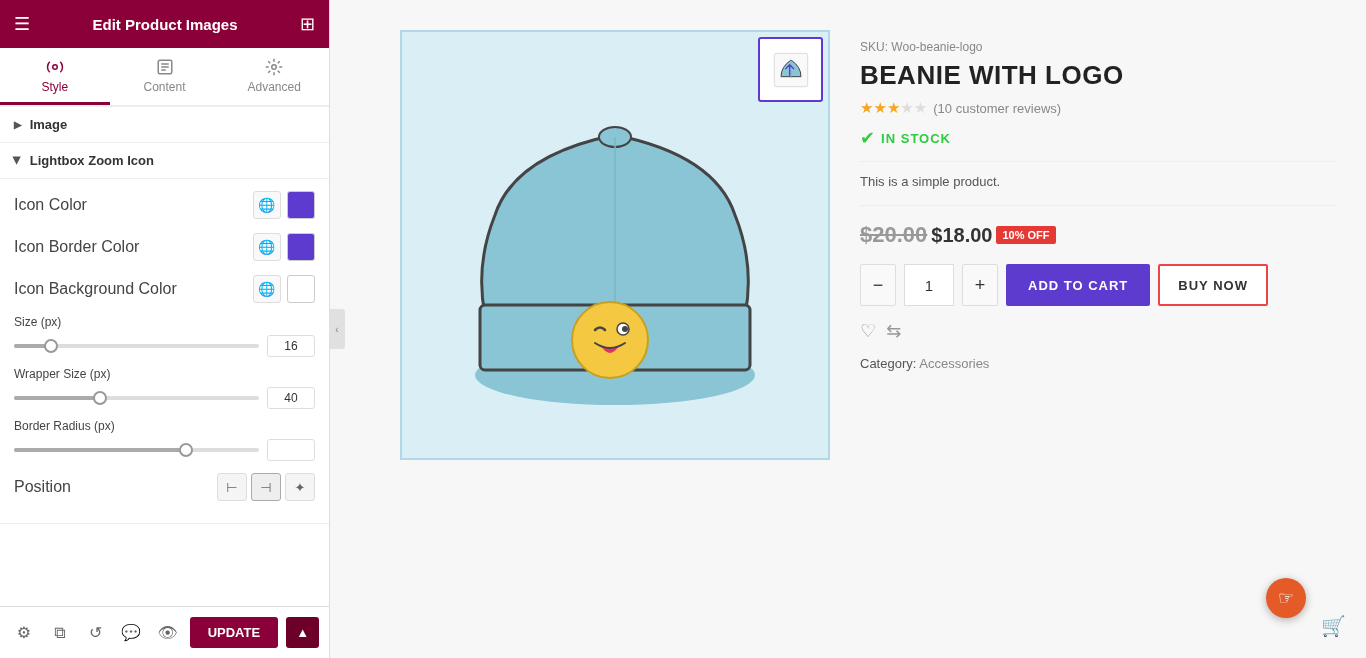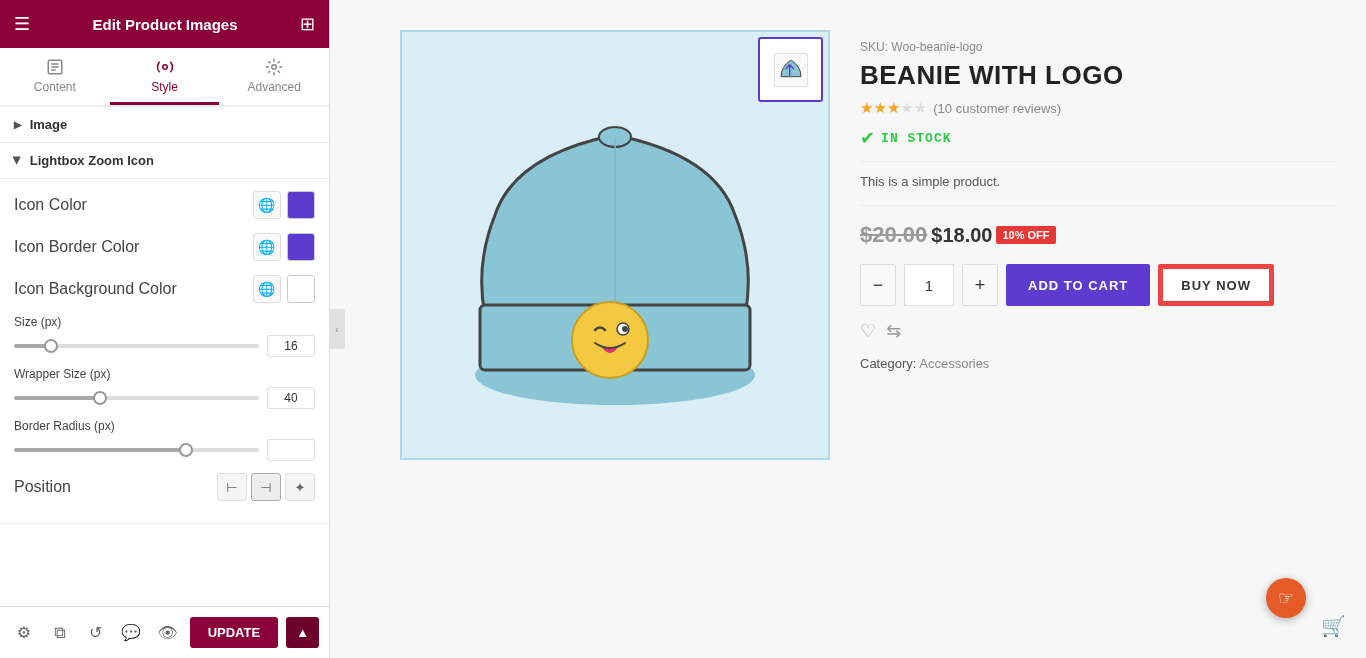--- a/index.html
+++ b/index.html
@@ -285,21 +285,21 @@
     .reviews-link { color: #888; text-decoration: none; }
     .stock-row {
       display: flex;
       align-items: center;
       gap: 6px;
       margin-bottom: 12px;
       padding-bottom: 12px;
       border-bottom: 1px solid #eee;
     }
     .stock-dot { color: #2ecc40; font-size: 18px; }
-    .stock-text { font-size: 13px; font-weight: bold; color: #2ecc40; letter-spacing: 1px; font-family: Liberation Mono, monospace; }
+    .stock-text { font-size: 13px; font-weight: bold; color: #2ecc40; letter-spacing: 1px; }
     .simple-product {
       font-size: 13px;
       color: #555;
       margin-bottom: 16px;
       padding-bottom: 16px;
       border-bottom: 1px solid #eee;
     }
     
     .thumbnail-wrapper {
       width: 65px; height: 65px;
@@ -371,21 +371,21 @@
       height: 42px;
       font-size: 13px;
       font-weight: bold;
       letter-spacing: 1px;
       cursor: pointer;
       border-radius: 2px;
     }
     .buy-now-btn {
       background: #fff;
       color: #333;
-      border: 5px solid #ef4444;
+      border: 2px solid #ef4444;
       padding: 0 18px;
       height: 42px;
       font-size: 13px;
       font-weight: bold;
       letter-spacing: 1px;
       cursor: pointer;
       border-radius: 2px;
     }
     .action-icons {
       display: flex;
@@ -447,35 +447,35 @@
 
 <div class="left-panel">
 
   <div class="panel-header">
     <span class="hamburger-icon">☰</span>
     <span class="panel-header-title">Edit Product Images</span>
     <span class="grid-icon">⊞</span>
   </div>
 
   <div class="panel-tabs">
+    <div class="panel-tab active">
+      <svg viewBox="0 0 24 24" fill="none" stroke="#8b0038" stroke-width="2">
+        <circle cx="12" cy="12" r="3"></circle>
+        <path d="M19.07 4.93a10 10 0 0 1 0 14.14M4.93 4.93a10 10 0 0 0 0 14.14"></path>
+      </svg>
+      <span>Style</span>
+    </div>
     <div class="panel-tab">
       <svg viewBox="0 0 24 24" fill="none" stroke="#888" stroke-width="2">
         <rect x="3" y="3" width="18" height="18" rx="2"></rect>
         <line x1="7" y1="8" x2="17" y2="8"></line>
         <line x1="7" y1="12" x2="17" y2="12"></line>
         <line x1="7" y1="16" x2="13" y2="16"></line>
       </svg>
       <span>Content</span>
-    </div>
-    <div class="panel-tab active">
-      <svg viewBox="0 0 24 24" fill="none" stroke="#8b0038" stroke-width="2">
-        <circle cx="12" cy="12" r="3"></circle>
-        <path d="M19.07 4.93a10 10 0 0 1 0 14.14M4.93 4.93a10 10 0 0 0 0 14.14"></path>
-      </svg>
-      <span>Style</span>
     </div>
     <div class="panel-tab">
       <svg viewBox="0 0 24 24" fill="none" stroke="#888" stroke-width="2">
         <circle cx="12" cy="12" r="3"></circle>
         <path d="M12 1v4M12 19v4M4.22 4.22l2.83 2.83M16.95 16.95l2.83 2.83M1 12h4M19 12h4M4.22 19.78l2.83-2.83M16.95 7.05l2.83-2.83"></path>
       </svg>
       <span>Advanced</span>
     </div>
   </div>
 

